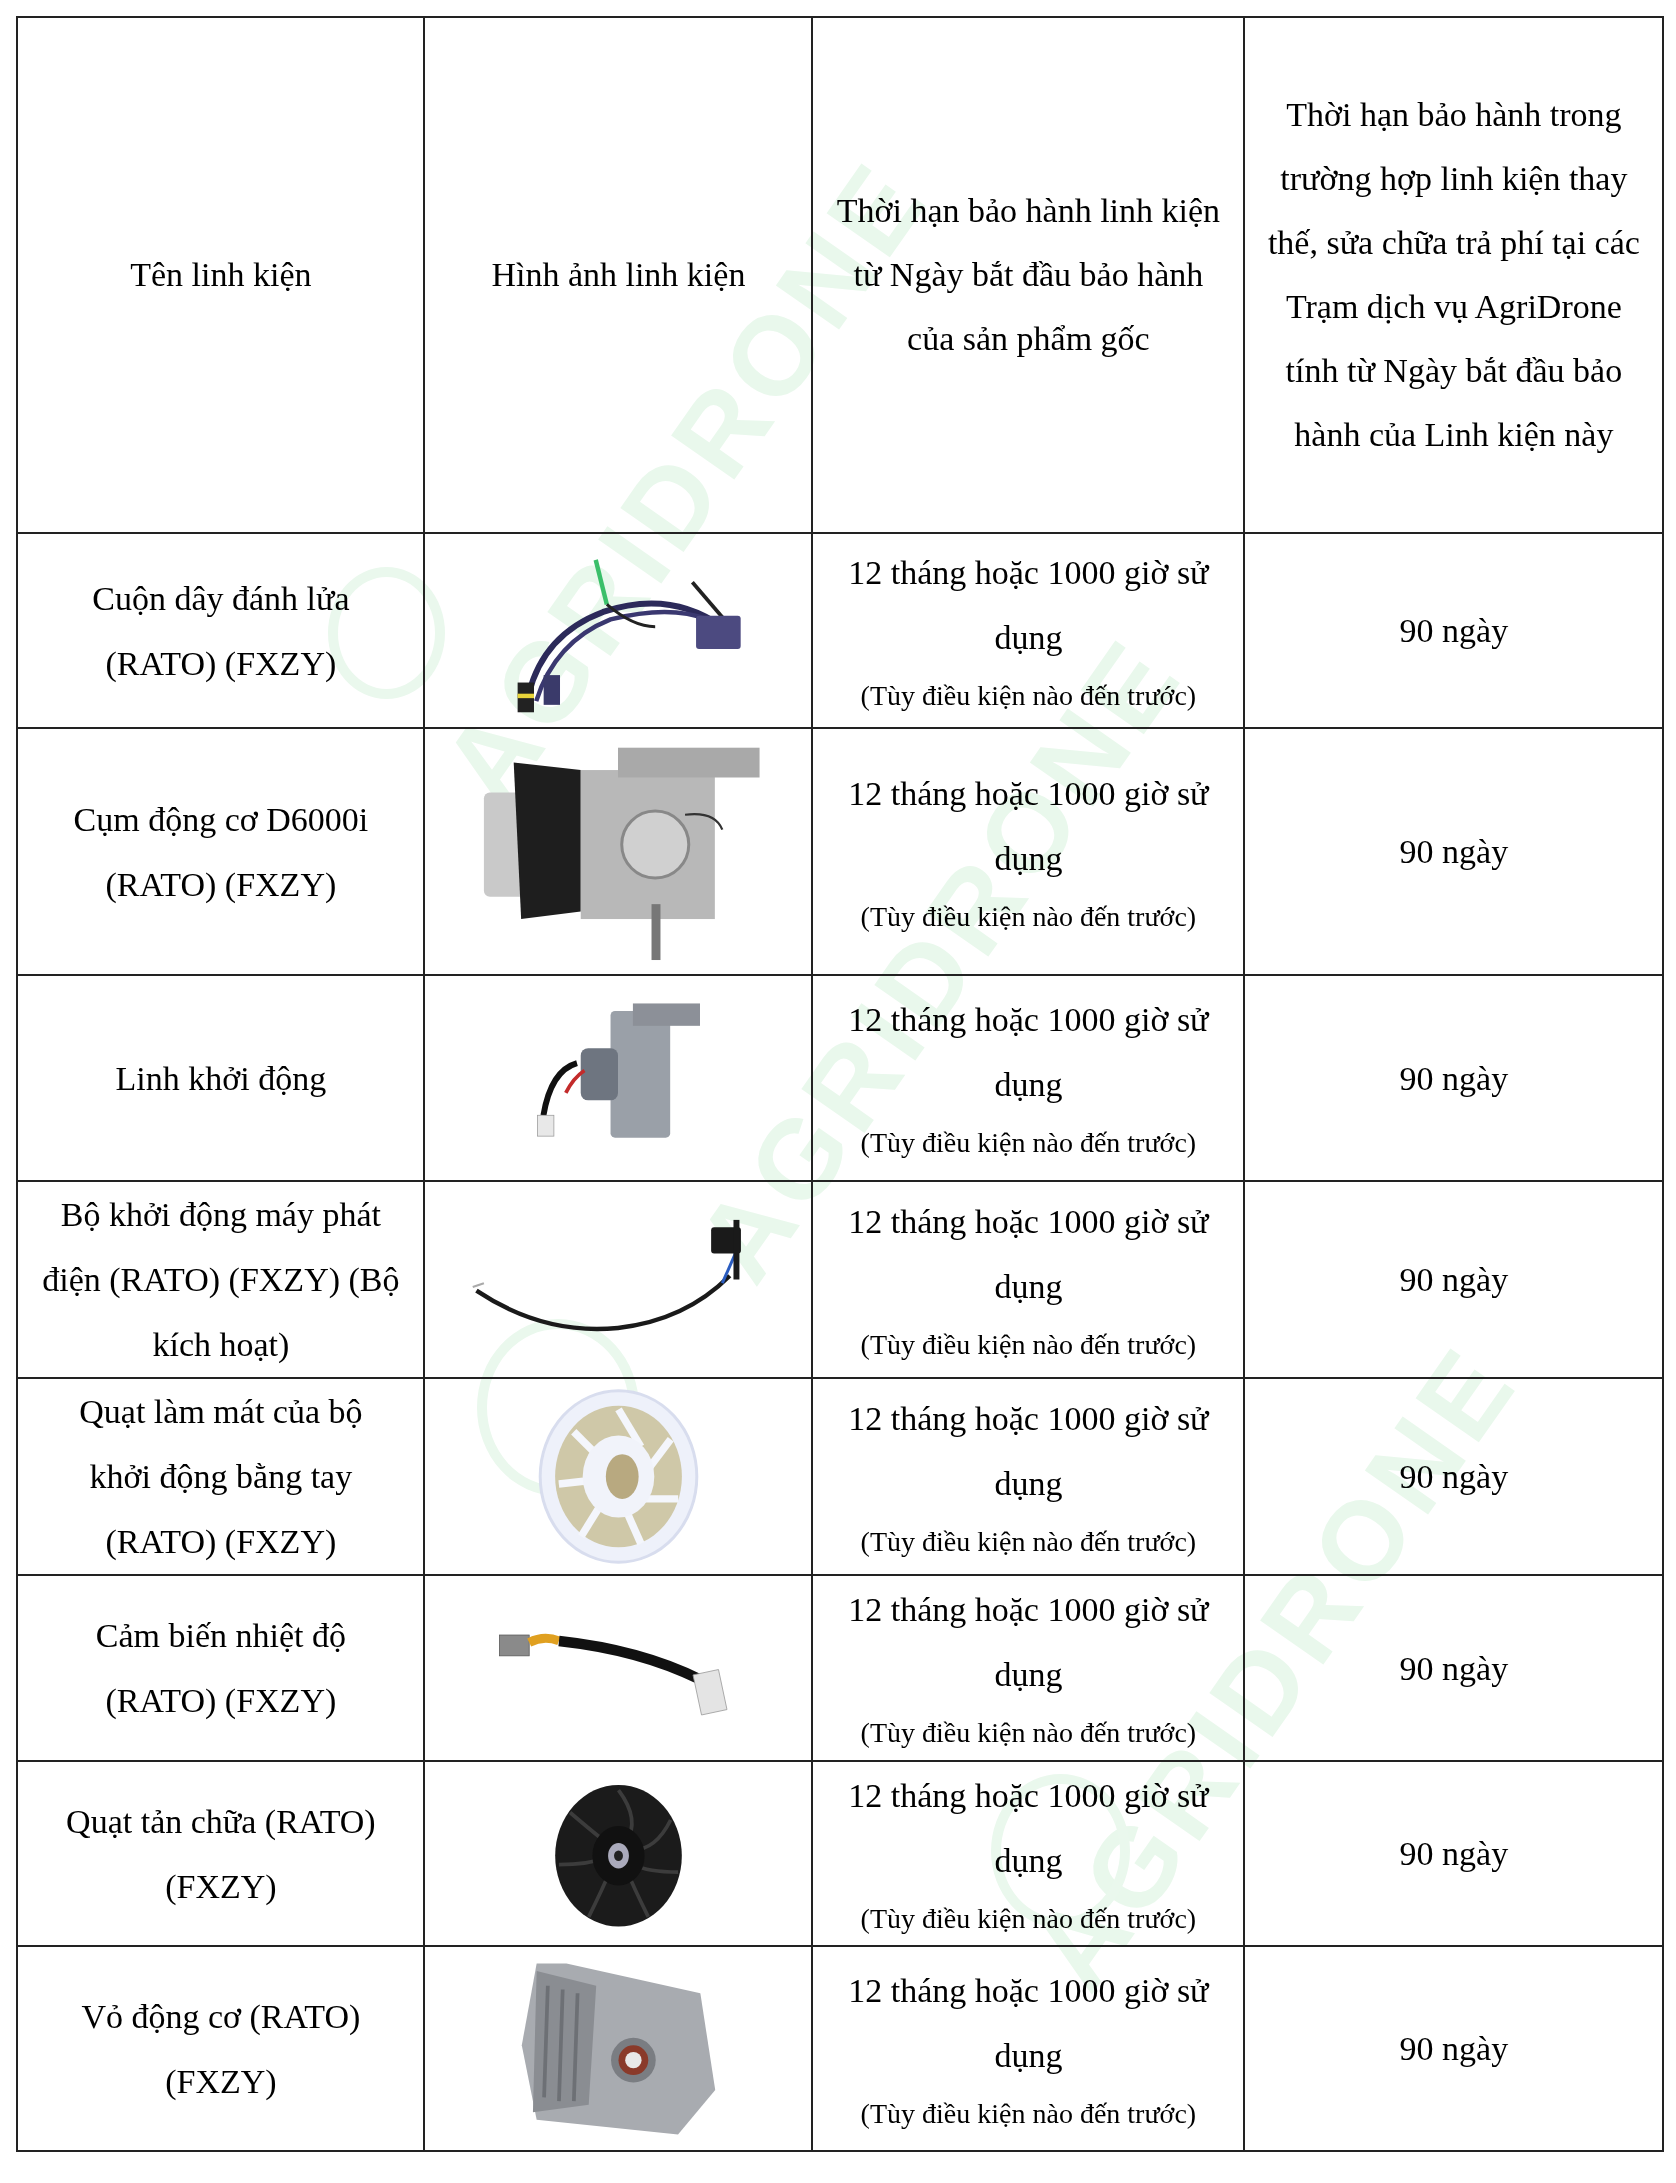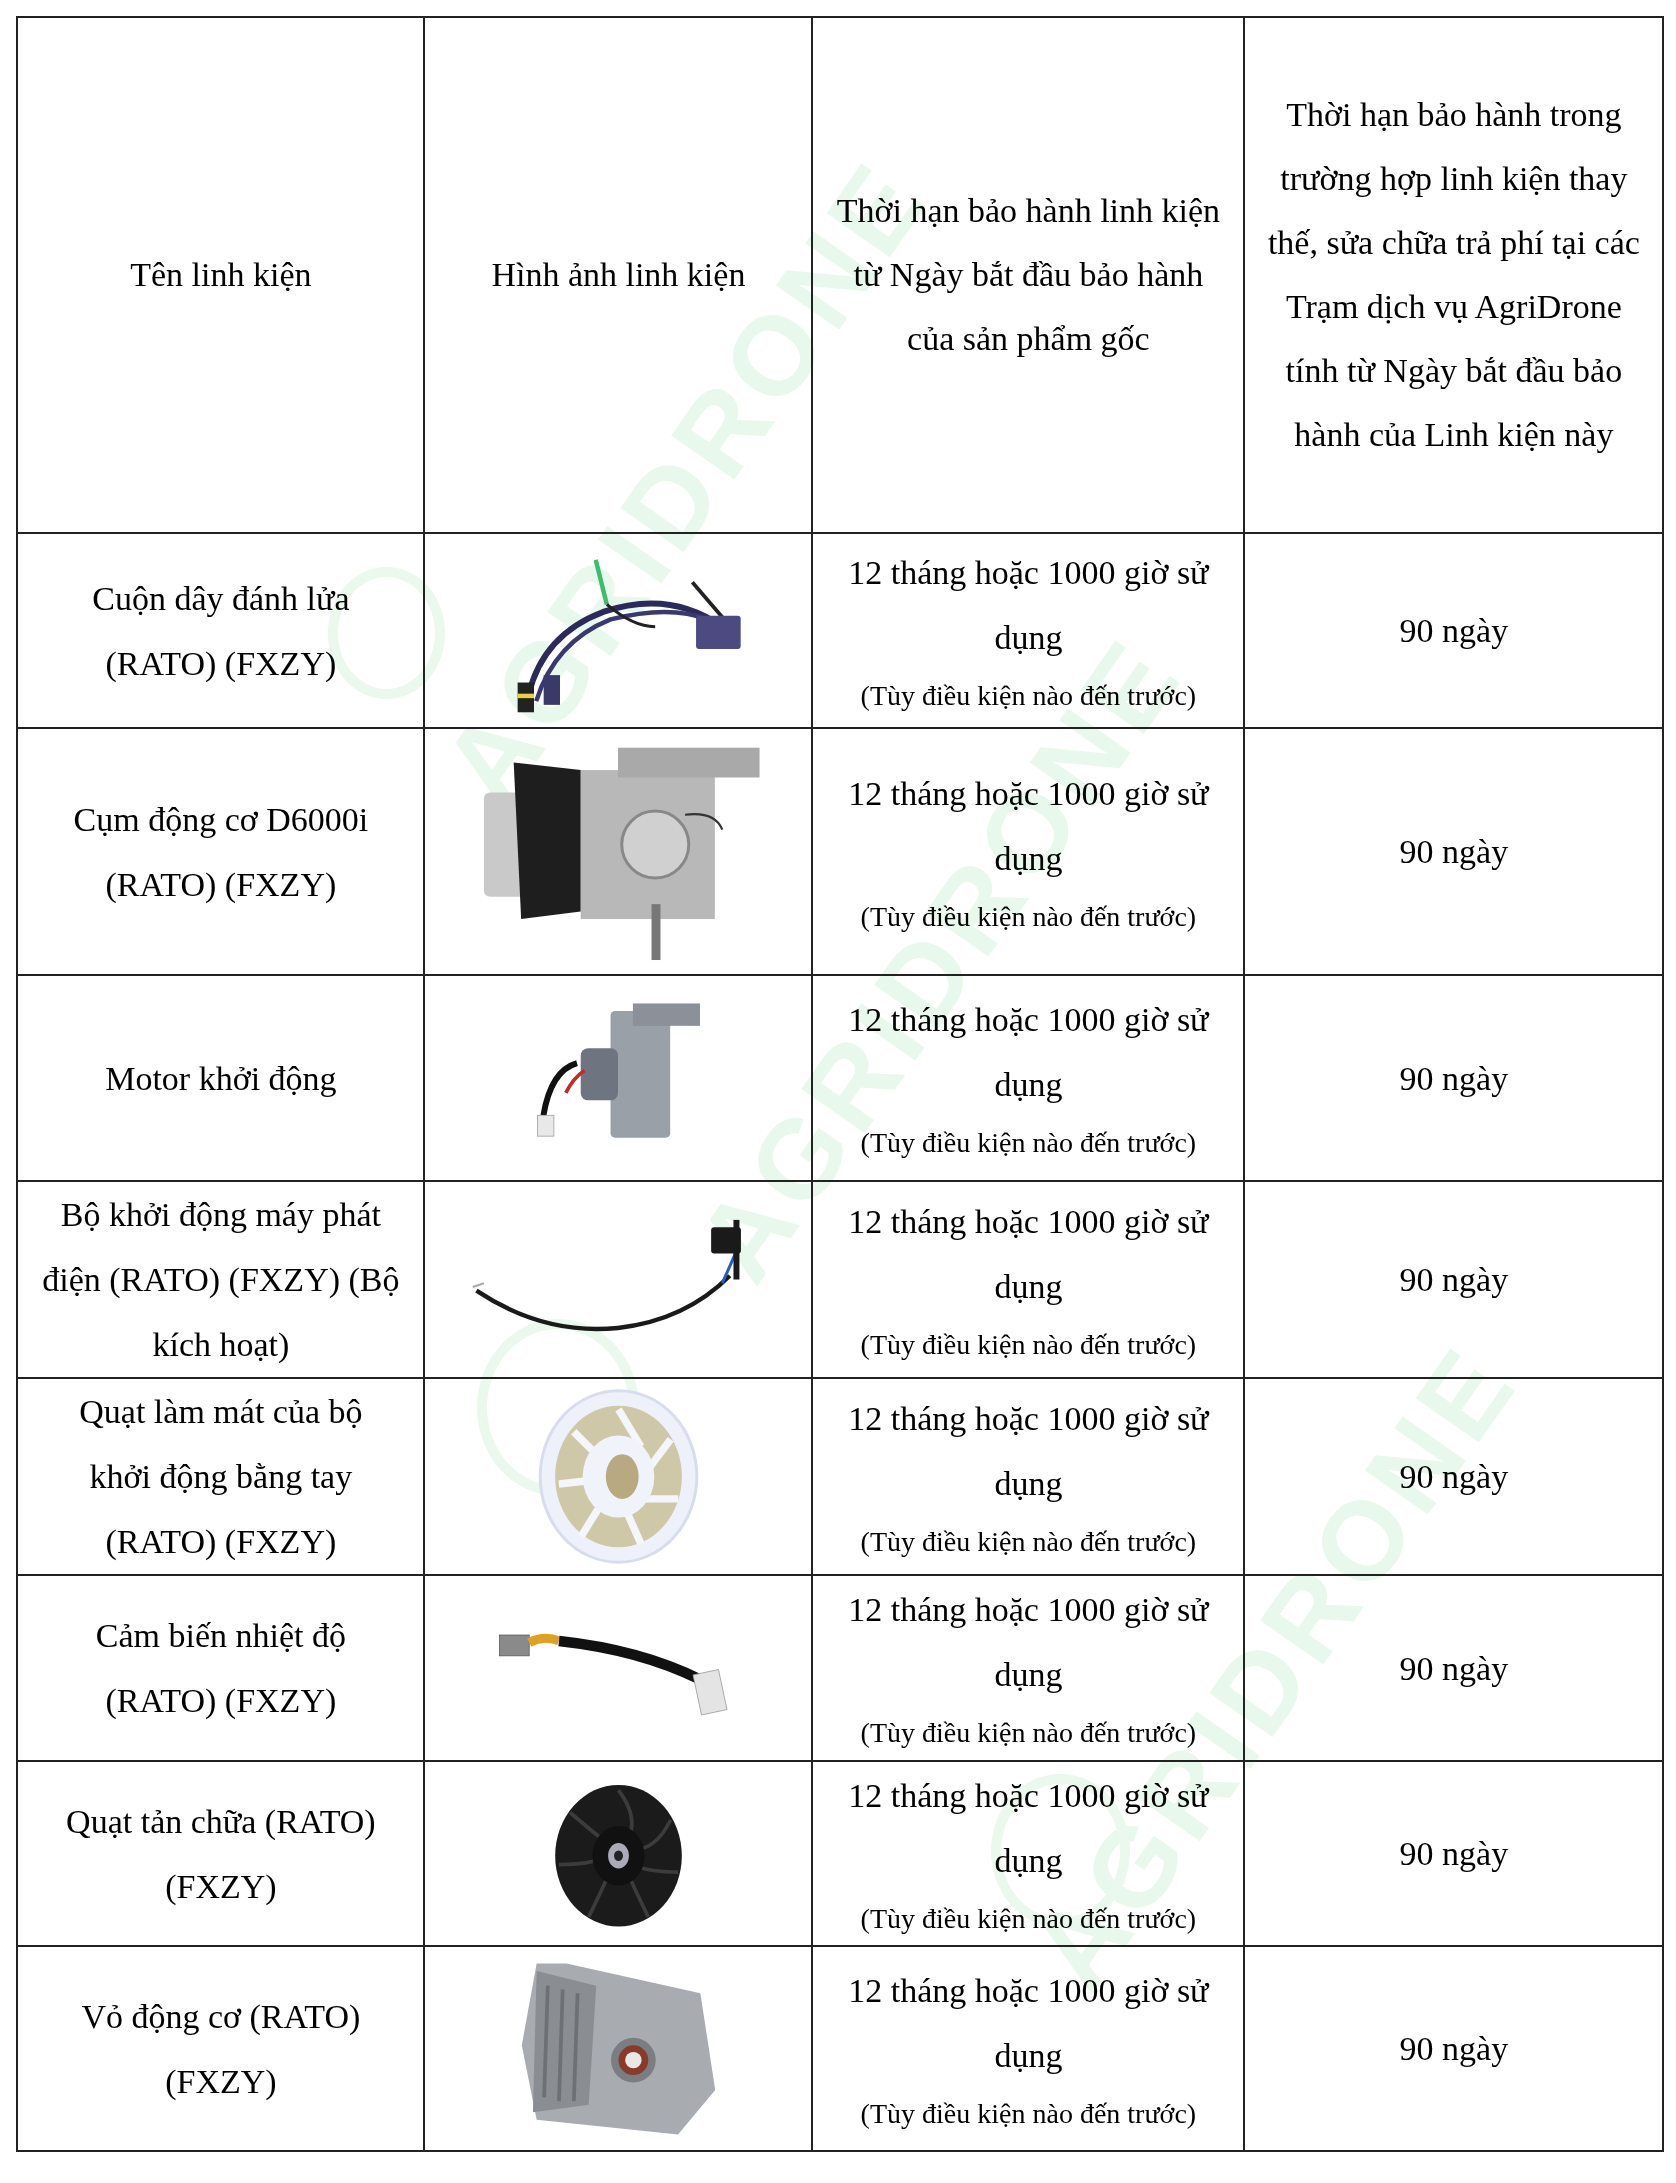--- a/index.html
+++ b/index.html
@@ -78,21 +78,21 @@
         </svg>
       </td>
       <td>
         <span class="line">12 tháng hoặc 1000 giờ sử dụng</span>
         <span class="sub">(Tùy điều kiện nào đến trước)</span>
       </td>
       <td>90 ngày</td>
     </tr>
 
     <tr style="height:206px">
-      <td style="padding:0 45px">Motor khởi động</td>
+      <td style="padding:0 45px">Linh khởi động</td>
       <td class="img-cell">
         <svg width="194" height="164" viewBox="0 0 260 220">
           <rect x="120" y="20" width="80" height="170" fill="#9aa0a8" rx="6"></rect>
           <rect x="150" y="10" width="90" height="30" fill="#8c9098"></rect>
           <rect x="80" y="70" width="50" height="70" fill="#6e7580" rx="10"></rect>
           <path d="M75 90 Q40 100 30 160" stroke="#111" stroke-width="8" fill="none"></path>
           <path d="M85 100 Q70 110 60 130" stroke="#c32b2b" stroke-width="5" fill="none"></path>
           <rect x="22" y="160" width="22" height="28" fill="#e8e8e8" stroke="#999"></rect>
         </svg>
       </td>

